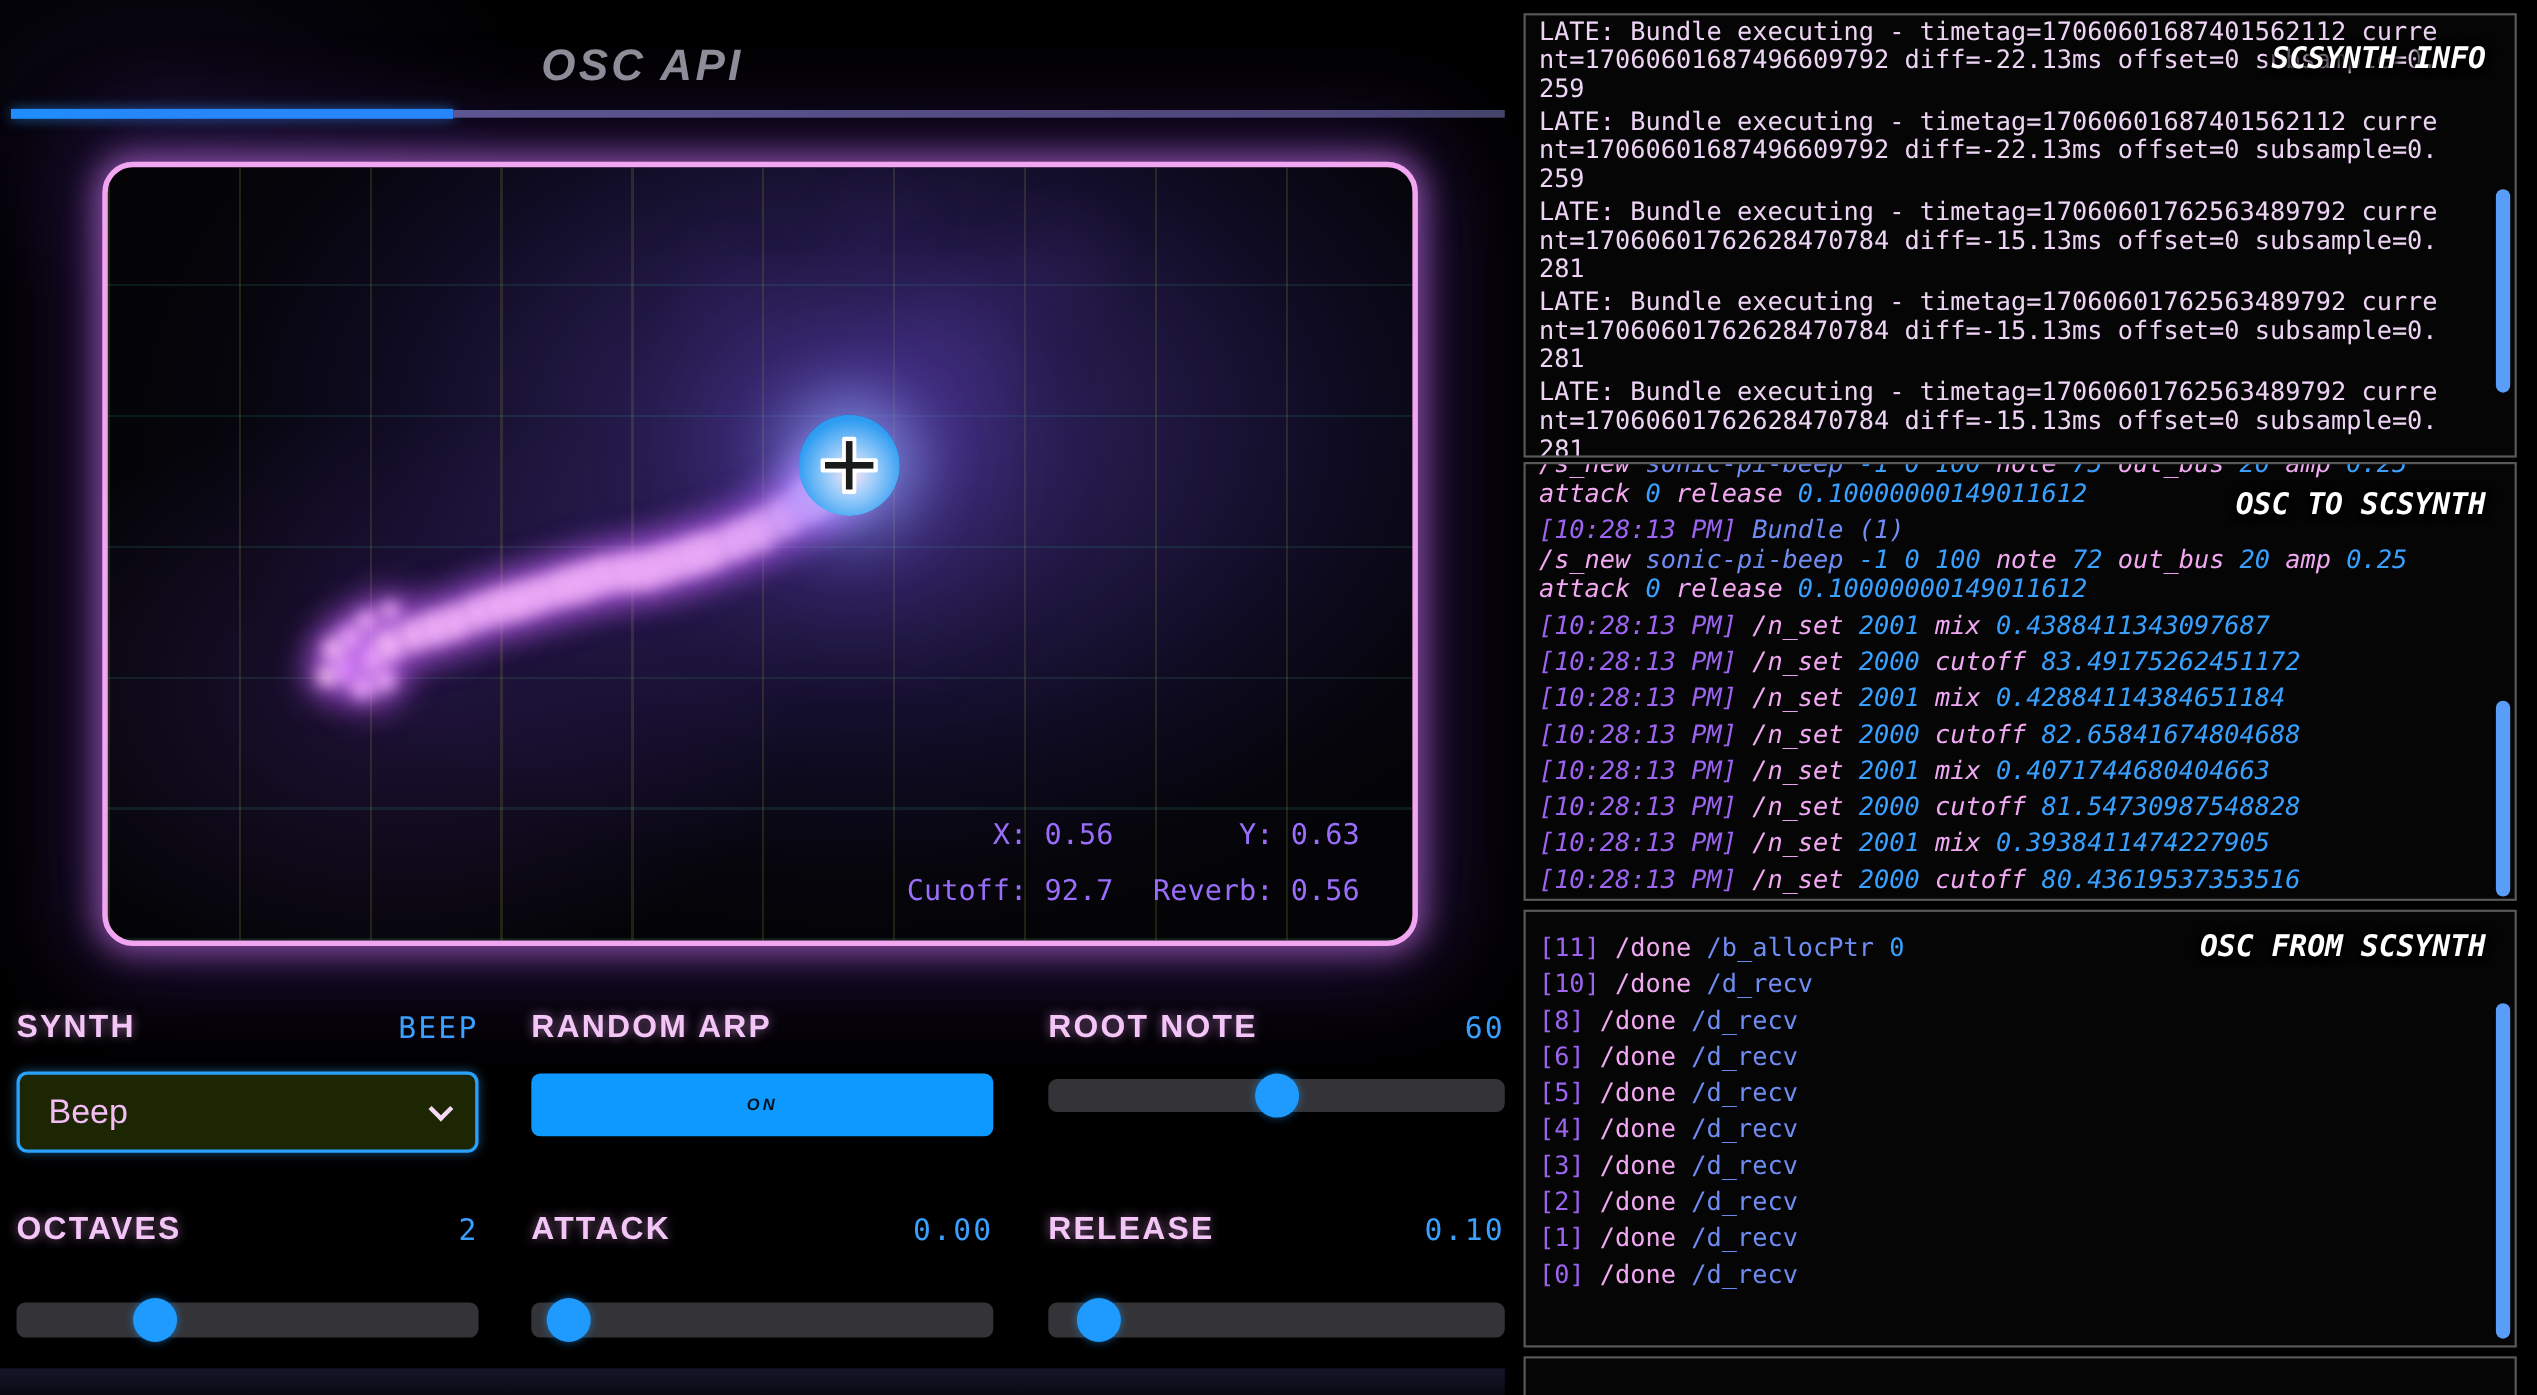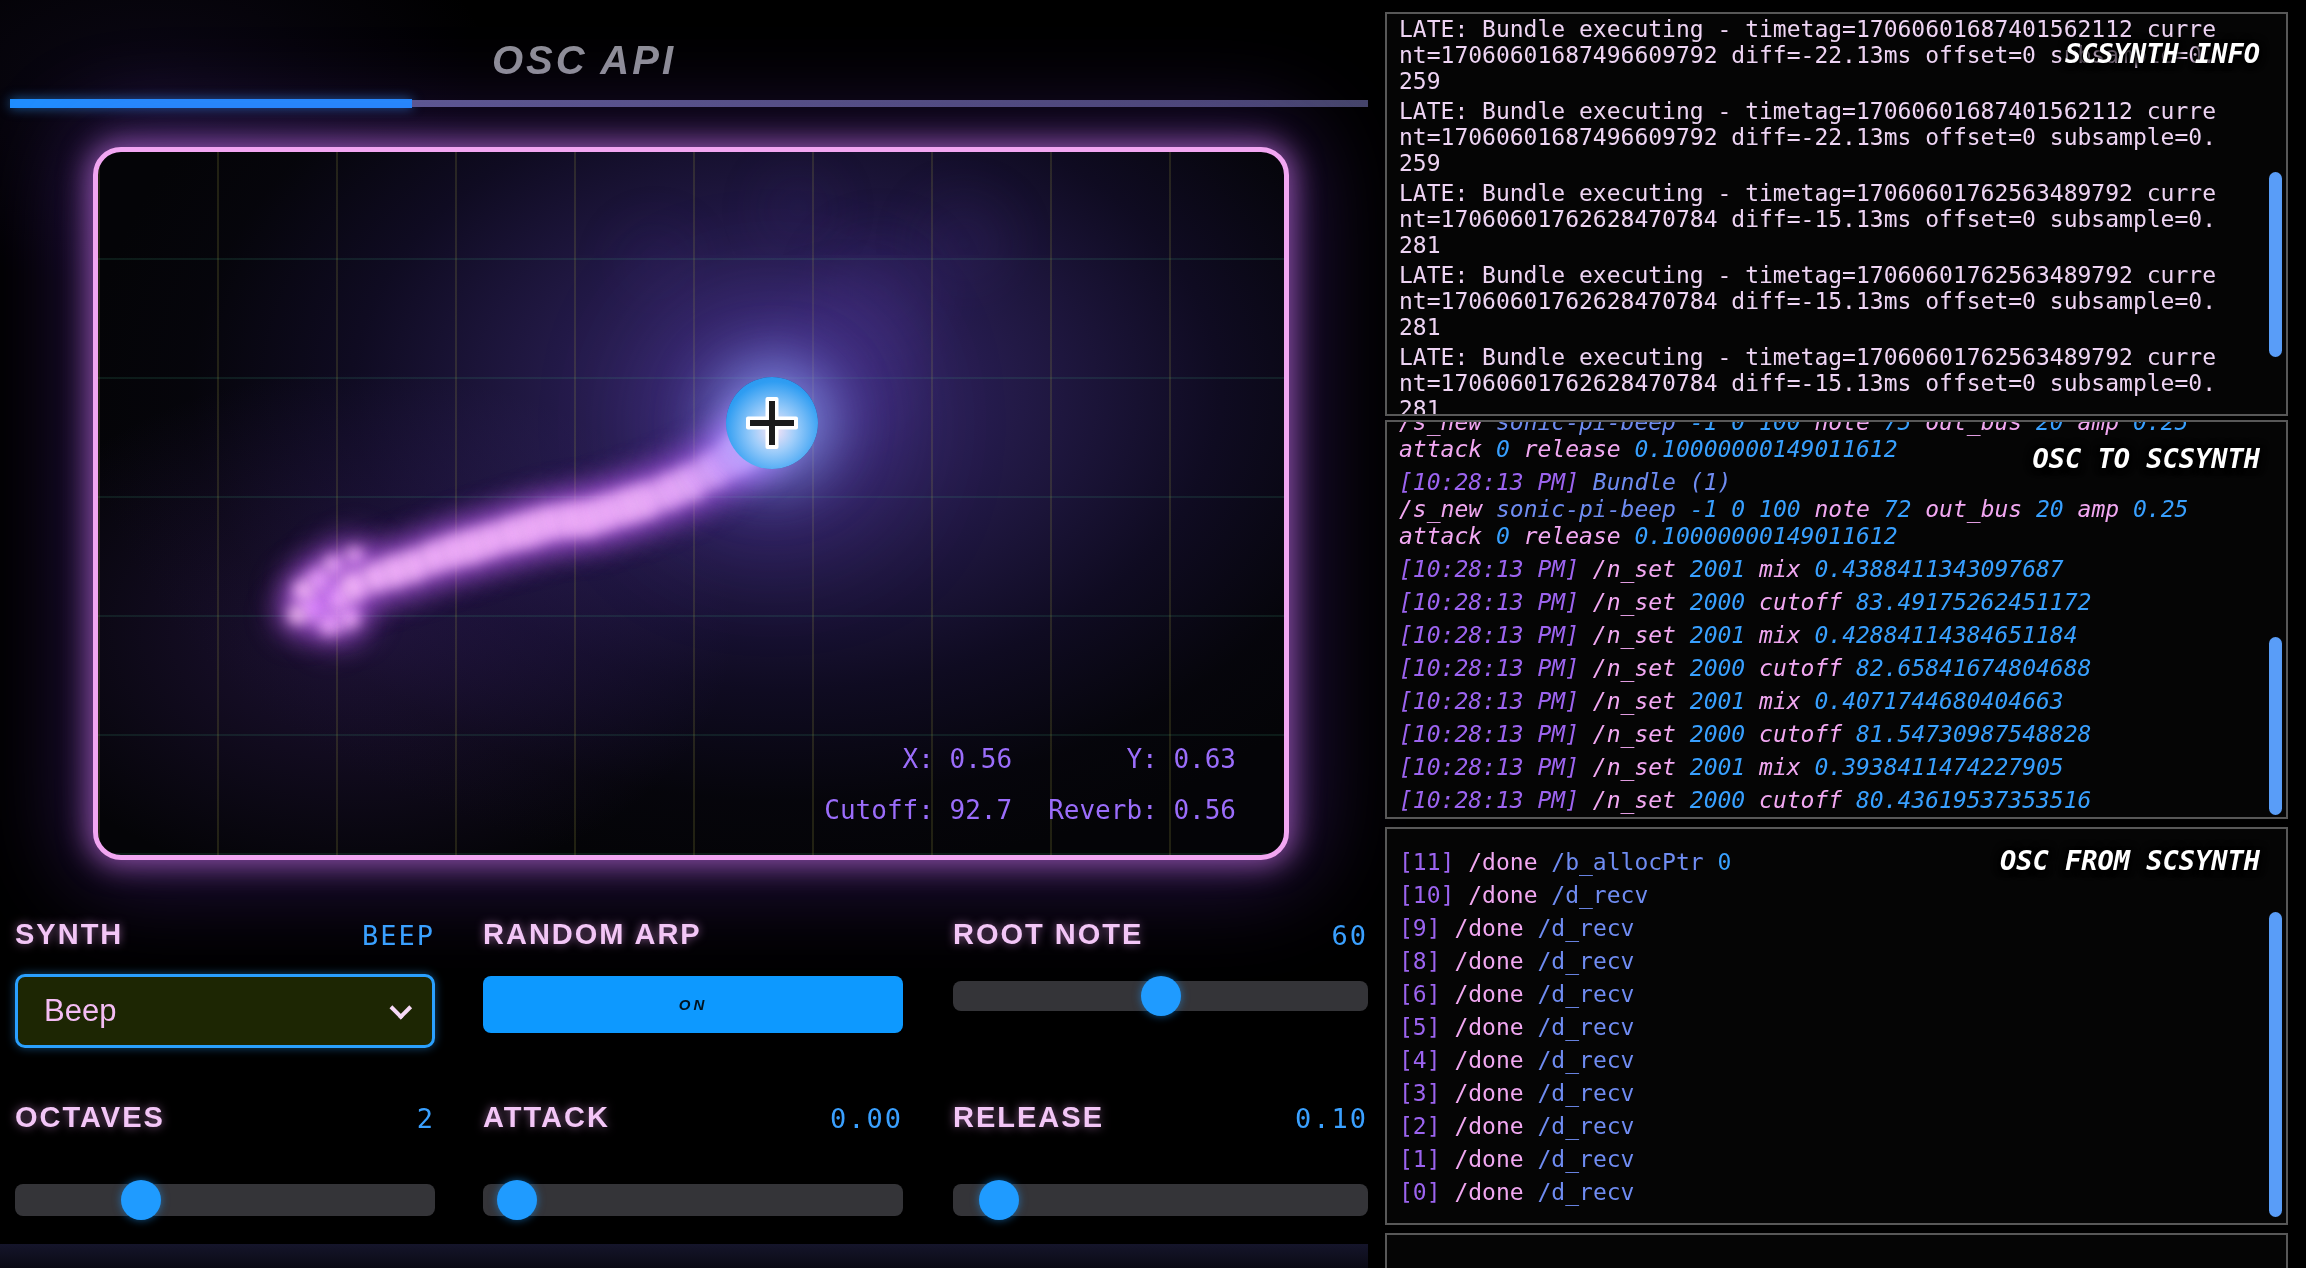--- a/index.html
+++ b/index.html
@@ -281,23 +281,20 @@
   <div class="panel" style="top:827px;height:398px;">
     <div class="panel-title" style="top:16px;">OSC FROM SCSYNTH</div>
     <div class="panel-body" id="from-body">
         <div class="entry">
           <div class="cline"><span style="color: rgb(156, 100, 240);">[11]</span><span style="color: rgb(242, 168, 242);"> /done</span><span style="color: rgb(111, 140, 242);"> /b_allocPtr</span><span style="color: rgb(56, 160, 255);"> 0</span></div>
         </div>
         <div class="entry">
           <div class="cline"><span style="color: rgb(156, 100, 240);">[10]</span><span style="color: rgb(242, 168, 242);"> /done</span><span style="color: rgb(111, 140, 242);"> /d_recv</span></div>
         </div>
         <div class="entry">
-          <div class="cline"><span style="color: rgb(156, 100, 240);">[9]</span><span style="color: rgb(242, 168, 242);"> /done</span><span style="color: rgb(111, 140, 242);"> /d_recv</span></div>
-        </div>
-        <div class="entry">
           <div class="cline"><span style="color: rgb(156, 100, 240);">[8]</span><span style="color: rgb(242, 168, 242);"> /done</span><span style="color: rgb(111, 140, 242);"> /d_recv</span></div>
         </div>
         <div class="entry">
           <div class="cline"><span style="color: rgb(156, 100, 240);">[6]</span><span style="color: rgb(242, 168, 242);"> /done</span><span style="color: rgb(111, 140, 242);"> /d_recv</span></div>
         </div>
         <div class="entry">
           <div class="cline"><span style="color: rgb(156, 100, 240);">[5]</span><span style="color: rgb(242, 168, 242);"> /done</span><span style="color: rgb(111, 140, 242);"> /d_recv</span></div>
         </div>
         <div class="entry">
           <div class="cline"><span style="color: rgb(156, 100, 240);">[4]</span><span style="color: rgb(242, 168, 242);"> /done</span><span style="color: rgb(111, 140, 242);"> /d_recv</span></div>

